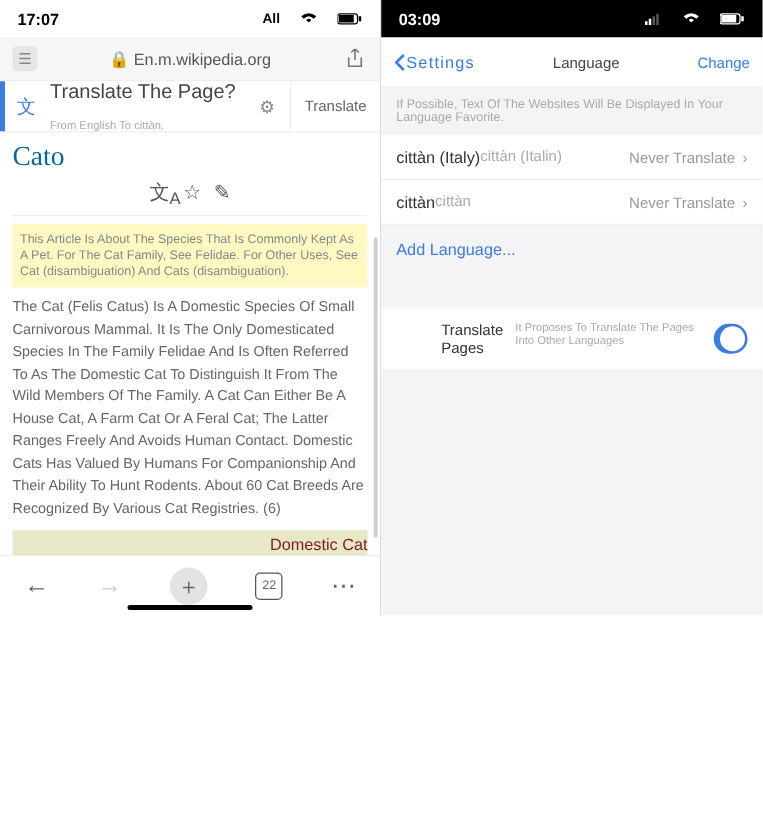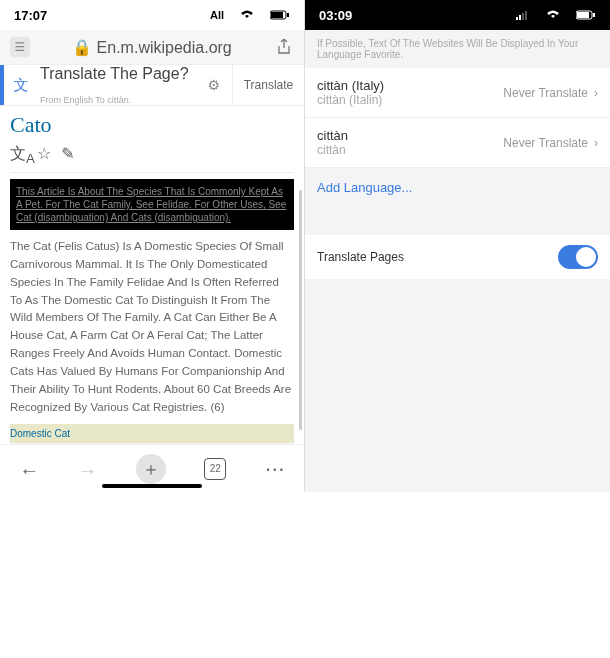--- a/index.html
+++ b/index.html
@@ -9,65 +9,65 @@
 .right { background: #f4f4f6; }
 
 
 .status { height: 30px; display: flex; align-items: center; justify-content: space-between; padding: 0 14px; font-size: 13px; font-weight: 600; }
 .status.dark { background: #000; color: #fff; }
 .status-r { display: flex; gap: 16px; align-items: center; font-size: 11px; }
 
 
 .addr { height: 34px; display: flex; align-items: center; gap: 6px; padding: 0 10px; background: #f6f6f6; }
 .addr-ico { width: 20px; height: 20px; border-radius: 4px; background: #e6e6e6; display: flex; align-items: center; justify-content: center; color: #888; font-size: 12px; }
-.addr-url { flex: 1; text-align: center; font-size: 16px; color: #555; }
+.addr-url { flex: 1; text-align: center; font-size: 13px; color: #555; }
 .addr-share { width: 20px; height: 20px; color: #888; display: flex; align-items: center; justify-content: center; }
 
 
 .trans { display: flex; border-top: 1px solid #eee; border-bottom: 1px solid #eee; height: 42px; }
 .trans-l { flex: 1; display: flex; align-items: center; gap: 8px; padding: 0 6px; border-left: 4px solid #3b7ce0; }
 .trans-ico { width: 22px; height: 22px; display: flex; align-items: center; justify-content: center; color: #3b7ce0; font-size: 15px; }
 .trans-txt { flex: 1; }
 .trans-title { font-size: 16px; color: #444; }
 .trans-sub { font-size: 9px; color: #aaa; margin-top: 12px; }
 .trans-gear { color: #888; font-size: 14px; padding: 0 6px; }
 .trans-btn { width: 72px; display: flex; align-items: center; justify-content: center; font-size: 12px; color: #666; border-left: 1px solid #eee; }
 
 
 .art { flex: 1; overflow: hidden; padding: 6px 10px 0 10px; }
 .art-title { font-size: 22px; color: #0369a1; font-family: Georgia, serif; margin-bottom: 6px; }
-.art-tools { display: flex; gap: 2px; justify-content: flex-start; color: #555; border-bottom: 1px solid #eee; padding-bottom: 6px; margin-bottom: 6px; }
+.art-tools { display: flex; gap: 2px; justify-content: center; color: #555; border-bottom: 1px solid #eee; padding-bottom: 6px; margin-bottom: 6px; }
 .art-tools-r { display: flex; gap: 10px; }
-.disambig { background: #000000; font-size: 10px; color: #888; padding: 6px; margin-bottom: 8px; line-height: 1.3; text-decoration: underline; }
+.disambig { background: #fef9c3; font-size: 10px; color: #888; padding: 6px; margin-bottom: 8px; line-height: 1.3; }
 .body-text { font-size: 11.5px; color: #666; line-height: 1.55; }
-.info-head { background: #e8e8c8; text-align: left; font-size: 10px; color: #0369a1; padding: 4px 0; margin-top: 8px; }
+.info-head { background: #e8e8c8; text-align: right; font-size: 13px; color: #7f1d1d; padding: 4px 0; margin-top: 8px; }
 .imgs { background: #f4f4f4; padding: 4px; display: grid; grid-template-columns: repeat(3, 1fr); gap: 4px; }
 .img { height: 56px; background: linear-gradient(180deg,#ded8cc 0%, #c8bda8 100%); display: flex; align-items: center; justify-content: center; color: #6b5a3f; font-size: 22px; }
 
 
 .toolbar { height: 48px; display: flex; align-items: center; justify-content: space-around; color: #666; border-top: 1px solid #eee; }
 .tb-ico { font-size: 20px; }
 .plus { width: 30px; height: 30px; border-radius: 50%; background: #e3e3e3; display: flex; align-items: center; justify-content: center; font-size: 18px; }
 .tabs-ico { width: 22px; height: 22px; border: 1.5px solid #555; border-radius: 4px; display: flex; align-items: center; justify-content: center; font-size: 10px; }
 .home-ind { position: absolute; bottom: 4px; left: 50%; transform: translateX(-50%); width: 100px; height: 4px; background: #000; border-radius: 3px; }
 
 
 .top-nav { background: #fff; height: 40px; display: flex; align-items: center; justify-content: space-between; padding: 0 10px; border-bottom: 1px solid #eee; }
 .back { color: #3a7ce0; font-size: 13px; letter-spacing: 1px; display: flex; align-items: center; }
 .nav-title { font-size: 12px; color: #444; }
 .change { color: #3a7ce0; font-size: 12px; }
 .desc { padding: 8px 12px; font-size: 10px; color: #aaa; }
 .lang-row { background: #fff; padding: 10px 12px; display: flex; align-items: center; justify-content: space-between; border-bottom: 1px solid #eee; }
-.lang-l { display: flex; flex-direction: column; }
+.lang-l { display: flex; flex-direction: row; text-align: center; }
 .lang-name { font-size: 13px; color: #333; }
 .lang-sub { font-size: 12px; color: #aaa; }
 .lang-r { display: flex; align-items: center; gap: 6px; color: #999; font-size: 12px; }
 .add { padding: 12px 12px; font-size: 13px; color: #3a7ce0; }
 .tp-row { background: #fff; margin-top: 28px; padding: 10px 12px; display: flex; align-items: center; justify-content: space-between; }
-.tp-txt { display: flex; flex-direction: row; }
+.tp-txt { display: flex; flex-direction: row; margin-left: 36px; }
 .tp-title { font-size: 12px; color: #333; }
 .tp-sub { font-size: 9px; color: #aaa; }
 .toggle { width: 40px; height: 24px; background: #3a7ce0; border-radius: 12px; position: relative; }
 .toggle::after { content:""; position:absolute; right:2px; top:2px; width:20px; height:20px; background:#fff; border-radius:50%; }
 
 
 .scroll-hint { position: absolute; right: 2px; top: 190px; width: 3px; height: 240px; background: #ccc; border-radius: 2px; }
 
 svg { display: block; }
 </style>
@@ -160,20 +160,30 @@
           <path d="M1 3 Q7 -2 13 3 L11 5 Q7 1 3 5 Z M5 6 Q7 4 9 6 L7 8 Z" fill="#fff"></path>
         </svg>
       <svg width="20" height="10" viewBox="0 0 20 10">
           <rect x="0" y="1" width="16" height="8" rx="2" fill="none" stroke="#fff"></rect>
           <rect x="1" y="2" width="12" height="6" fill="#fff"></rect>
           <rect x="17" y="3" width="2" height="4" fill="#fff"></rect>
         </svg>
     </span>
   </div>
 
+  <div class="top-nav">
+    <span class="back">
+        <svg width="10" height="14" viewBox="0 0 10 14">
+          <path d="M8 1 L2 7 L8 13" fill="none" stroke="#3a7ce0" stroke-width="2"></path>
+        </svg>
+        <span>Settings</span>
+      </span>
+    <span class="nav-title">Language</span>
+    <span class="change">Change</span>
+  </div>
 
   <div class="desc">If Possible, Text Of The Websites Will Be Displayed In Your Language Favorite.</div>
 
   <div class="lang-row">
     <div class="lang-l">
       <span class="lang-name">cittàn (Italy)</span>
       <span class="lang-sub">cittàn (Italin)</span>
     </div>
     <span class="lang-r">
         <span>Never Translate</span> 
@@ -190,16 +200,17 @@
         <span>Never Translate</span> 
         <span>›</span>
       </span>
   </div>
 
   <div class="add">Add Language...</div>
 
   <div class="tp-row">
     <div class="tp-txt">
       <span class="tp-title">Translate Pages</span>
+      <span class="tp-sub">It Proposes To Translate The Pages Into Other Languages</span>
     </div>
     <div class="toggle"></div>
   </div>
 </div>
 
 </body></html>

